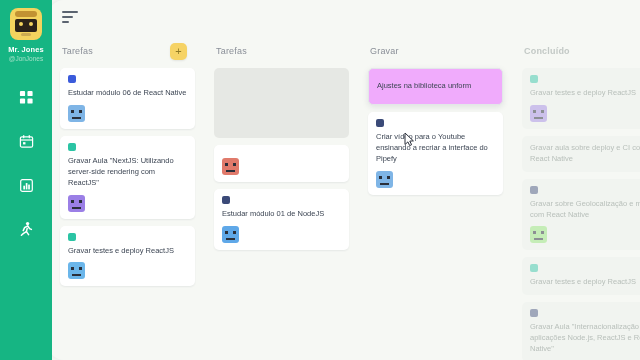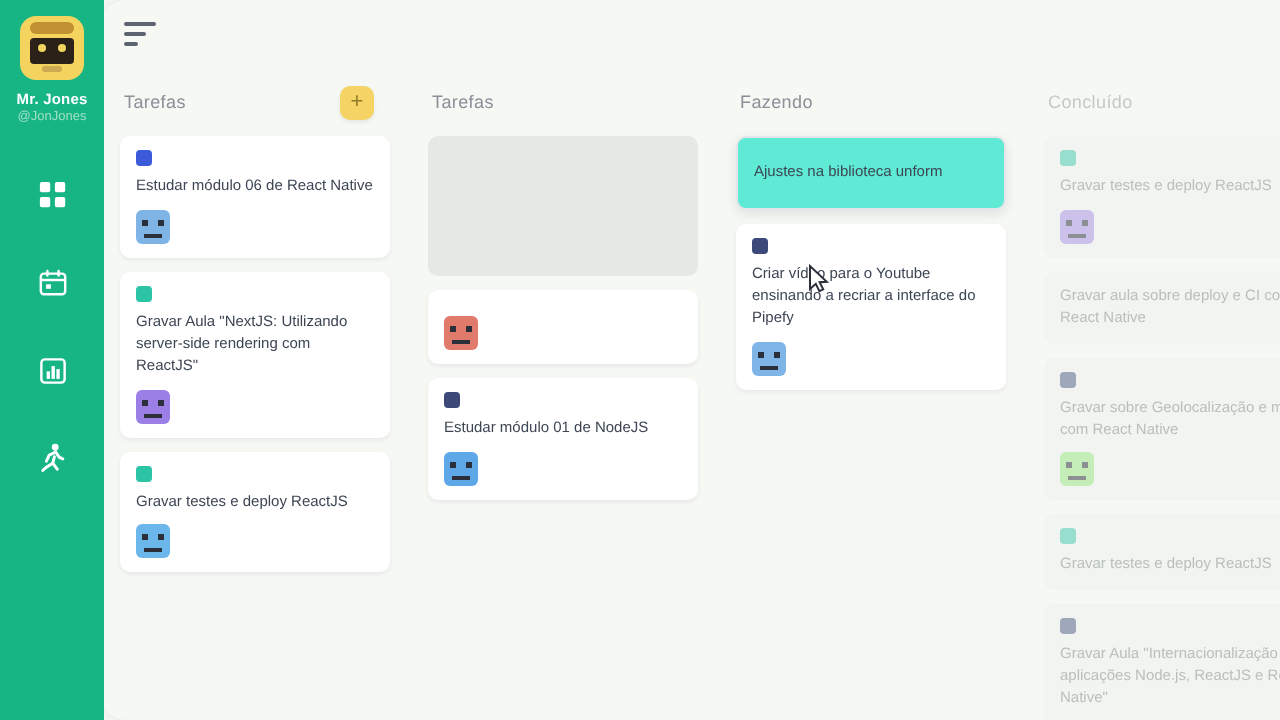--- a/index.html
+++ b/index.html
@@ -85,21 +85,21 @@
     gap: 16px;
     height: 326px;
   }
   .column { width: 135px; flex: 0 0 135px; margin-right: 3px; position: relative; }
   .column.wide { flex: 0 0 150px; width: 150px; }
   .col-head {
     display: flex; align-items: center; justify-content: space-between;
     height: 22px; padding: 0 8px 0 2px; margin-bottom: 6px;
   }
   .col-title { font-size: 9px; color: #8a8f98; font-weight: normal; letter-spacing: .2px; }
-  .col-title.muted { color: #c3c9c6; }
+  .col-title.muted { color: #c3c9c6; font-weight: bold; }
   #add-button {
     width: 17px; height: 17px; border-radius: 5px;
     background: #f6d365; border: none; cursor: pointer;
     display: flex; align-items: center; justify-content: center;
     color: #8f7a25; font-size: 11px; line-height: 1;
     box-shadow: 0 1px 2px rgba(0,0,0,0.08);
   }
   .col-body { display: flex; flex-direction: column; gap: 7px; }
 
   .card {
@@ -125,21 +125,21 @@
   .card .avatar .mouth {
     position: absolute; bottom: 3px; left: 4px; width: 9px; height: 2px; background: #2a2f3a;
   }
 
   .card.ghost {
     background: #e6e8e4;
     box-shadow: none;
     height: 70px;
   }
   .card.drag {
-    background: #5eead4;
+    background: #f0abfc;
     border: 1px solid #e3e6e9;
     box-shadow: 0 2px 6px rgba(20,30,50,0.10);
     padding-top: 12px; padding-bottom: 12px;
   }
   .card.done {
     background: #f1f4f0;
     box-shadow: none;
   }
   .card.done .title { color: #b9c0bb; }
   .card.done .tag { opacity: .45; }
@@ -266,21 +266,21 @@
               <div class="title">Estudar módulo 01 de NodeJS</div>
               <div class="avatar" style="background: rgb(95, 168, 232);">
                 <span class="eyes"></span>
                 <span class="mouth"></span>
               </div>
             </div>
           </div>
         </div>
         <div class="column">
           <div class="col-head">
-            <div class="col-title">Fazendo</div>
+            <div class="col-title">Gravar</div>
           </div>
           <div class="col-body">
             <div class="card drag">
               <div class="title">Ajustes na biblioteca unform</div>
             </div>
             <div class="card">
               <div class="tag" style="background: rgb(59, 74, 120);"></div>
               <div class="title">Criar vídeo para o Youtube ensinando a recriar a interface do Pipefy</div>
               <div class="avatar" style="background: rgb(127, 181, 230);">
                 <span class="eyes"></span>

